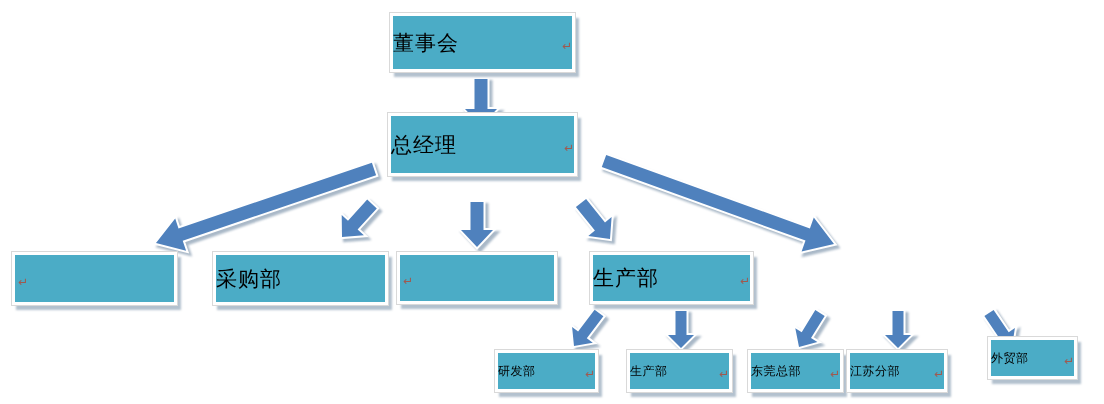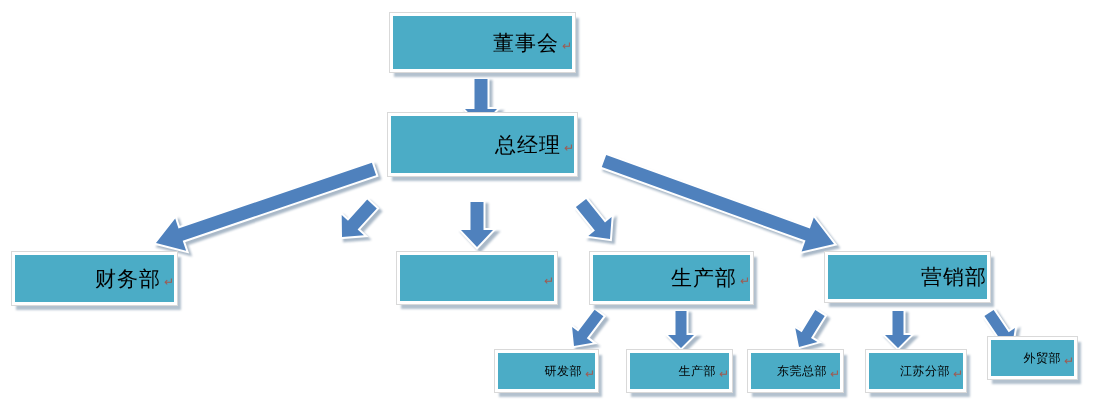--- a/index.html
+++ b/index.html
@@ -5,23 +5,22 @@
   html,body{margin:0;padding:0;background:#fff;}
   #canvas{
     position:relative;width:1104px;height:404px;background:#fff;overflow:hidden;
     font-family:"DejaVu Sans","Liberation Sans",sans-serif;
   }
   .node{
     position:absolute;box-sizing:border-box;
     background:var(--node-fill,#4BACC6);
     border:3px solid #fff;
     box-shadow:0 0 0 1px #d9d9d9, 4px 5px 2px rgba(154,172,189,.75);
-    display:flex;align-items:center;justify-content:flex-end;
+    display:flex;align-items:center;justify-content:space-between;
     color:#000;
-    font-family:Liberation Serif, serif;
   }
   .node .label{font-size:21px;letter-spacing:1px;white-space:nowrap;}
   .node.small .label{font-size:12px;letter-spacing:0.5px;}
   .pilcrow{
     font-size:12px;color:var(--mark-color,#A05A50);
     margin-left:3px;position:relative;top:3px;line-height:1;
   }
   #connectors{position:absolute;left:0;top:0;width:1104px;height:404px;pointer-events:none;}
   #connectors .arrow{
     fill:var(--arrow-fill,#4F81BD);
@@ -53,54 +52,53 @@
     <span class="label">董事会</span>
     <span class="pilcrow">↵</span>
   </div>
 
   <div class="node" style="left:388px;top:113px;width:189px;height:63px">
     <span class="label">总经理</span>
     <span class="pilcrow">↵</span>
   </div>
 
   <div class="node" style="left:12px;top:252px;width:165px;height:53px">
-    <span class="label">财务部</span>
     <span class="pilcrow">↵</span>
   </div>
 
+  <div class="node" style="left:213px;top:252px;width:175px;height:53px">
+    <span class="label">采购部</span>
+  </div>
 
   <div class="node" style="left:397px;top:252px;width:160px;height:52px">
     <span class="pilcrow">↵</span>
   </div>
 
   <div class="node" style="left:590px;top:252px;width:163px;height:52px">
     <span class="label">生产部</span>
     <span class="pilcrow">↵</span>
   </div>
 
-  <div class="node" style="left:825px;top:252px;width:165px;height:50px">
-    <span class="label">营销部</span>
-  </div>
 
   <div class="node small" style="left:495px;top:350px;width:103px;height:42px">
     <span class="label">研发部</span>
     <span class="pilcrow">↵</span>
   </div>
 
   <div class="node small" style="left:627px;top:350px;width:105px;height:42px">
     <span class="label">生产部</span>
     <span class="pilcrow">↵</span>
   </div>
 
   <div class="node small" style="left:748px;top:350px;width:95px;height:42px">
     <span class="label">东莞总部</span>
     <span class="pilcrow">↵</span>
   </div>
 
-  <div class="node small" style="left:866px;top:350px;width:100px;height:42px">
+  <div class="node small" style="left:847px;top:350px;width:100px;height:42px">
     <span class="label">江苏分部</span>
     <span class="pilcrow">↵</span>
   </div>
 
   <div class="node small" style="left:988px;top:337px;width:89px;height:42px">
     <span class="label">外贸部</span>
     <span class="pilcrow">↵</span>
   </div>
 
 </div>

